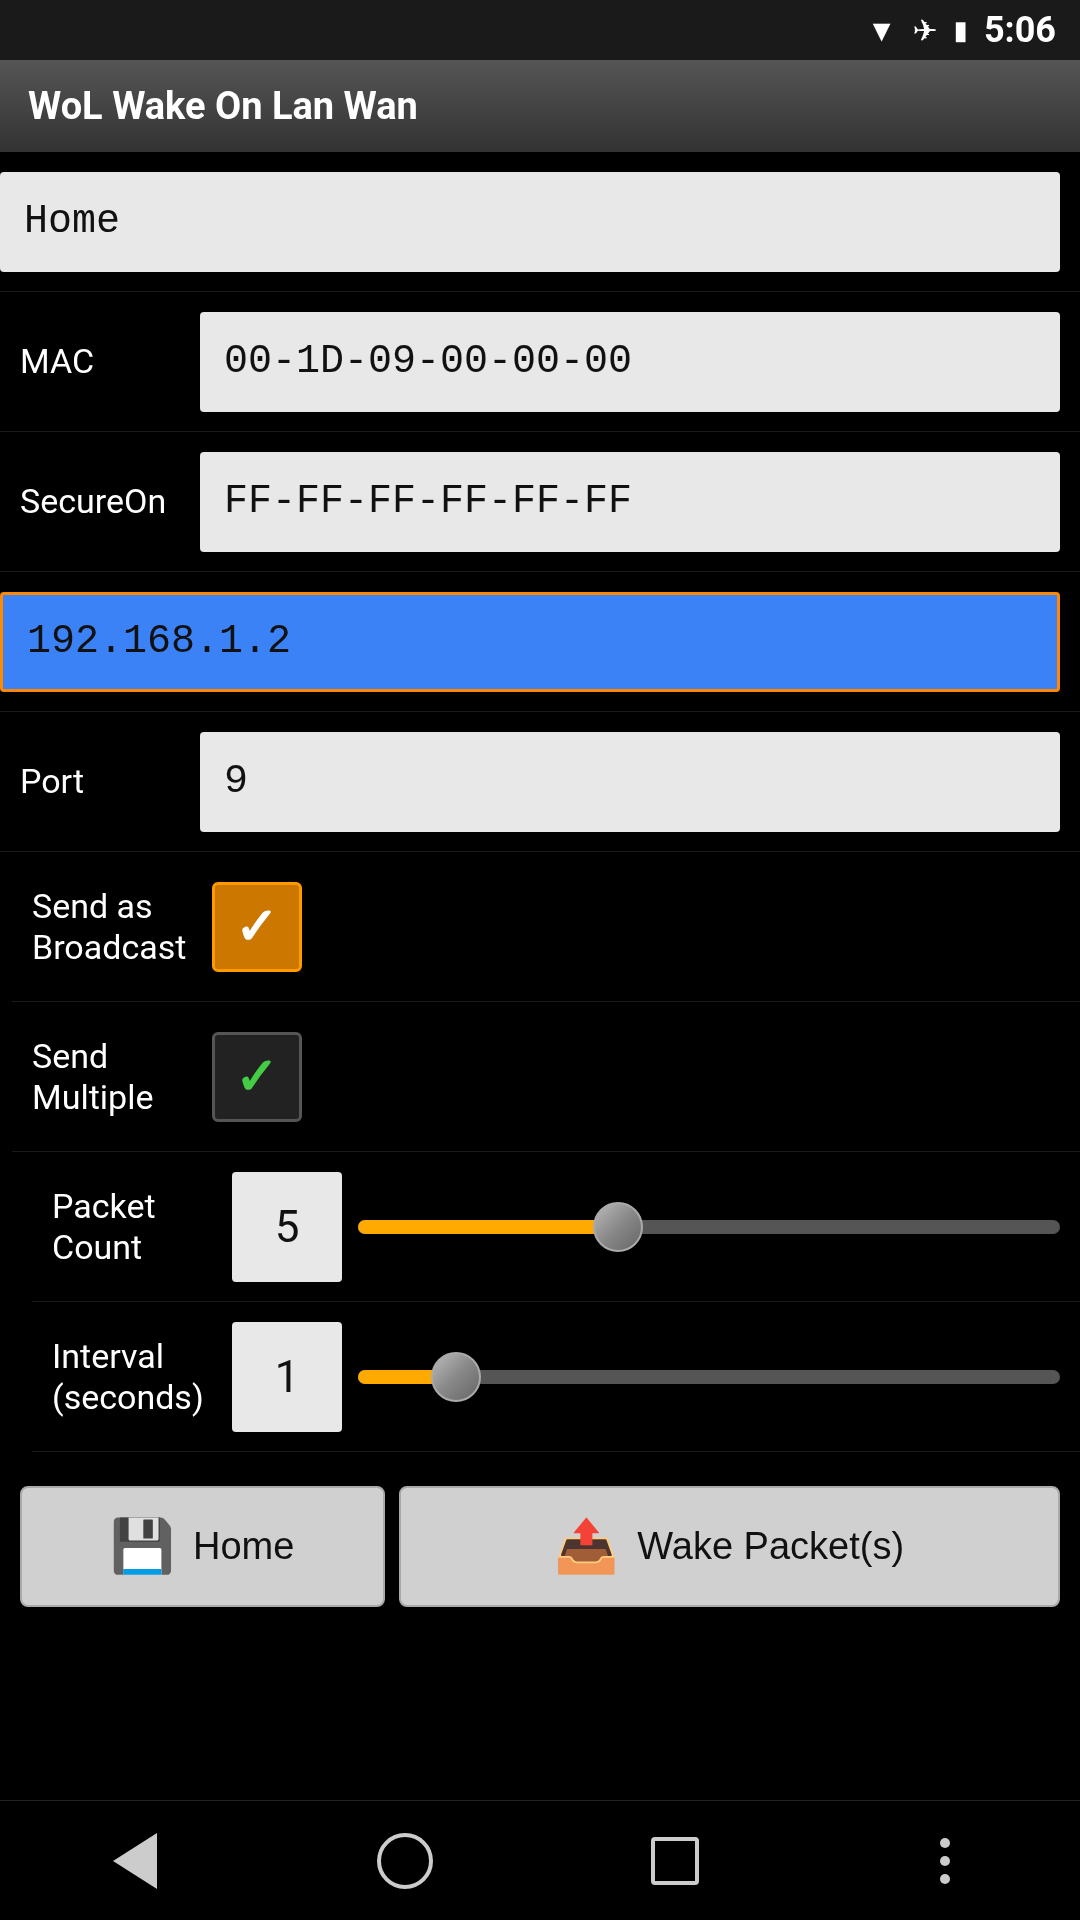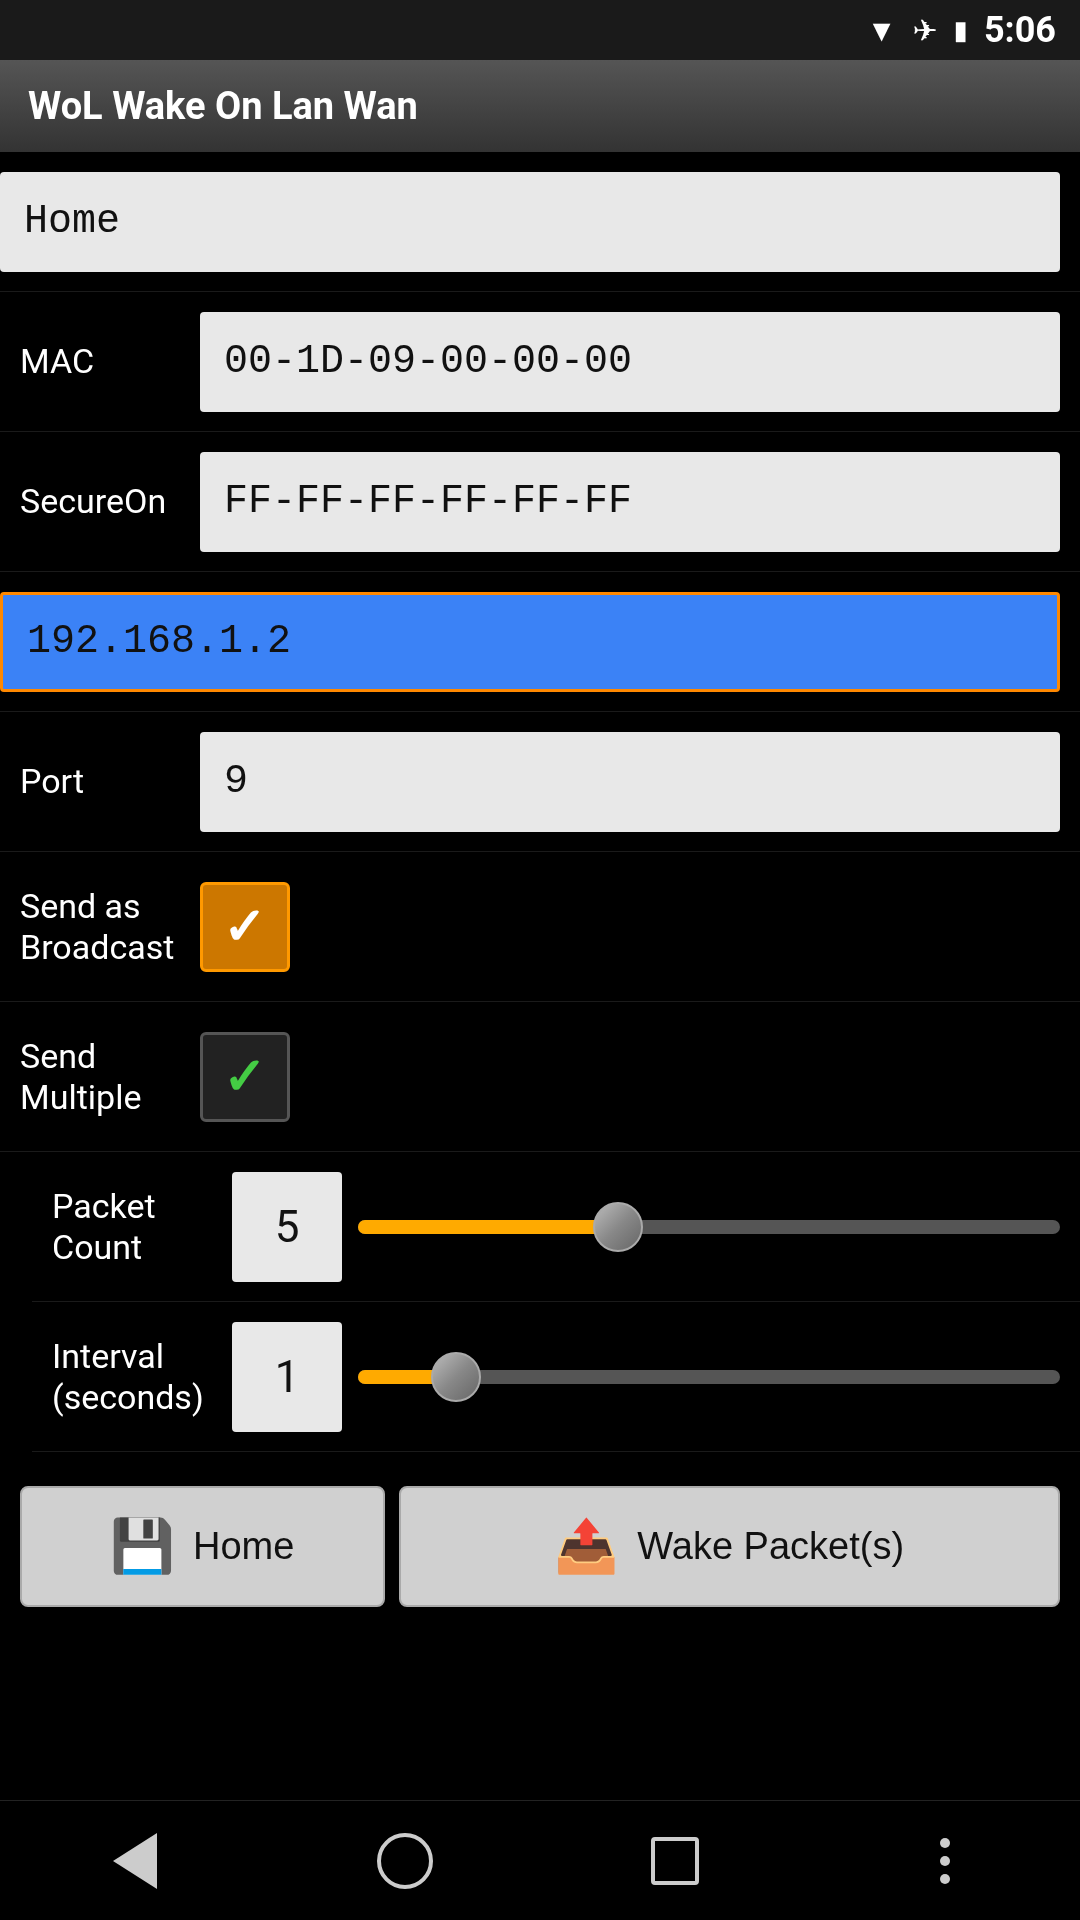--- a/index.html
+++ b/index.html
@@ -90,20 +90,21 @@
       background: #3b82f6;
       border: 3px solid #ff8800;
     }
 
     
     .checkbox-row {
       display: flex;
       align-items: center;
       min-height: 150px;
       border-bottom: 1px solid #1a1a1a;
+      margin-left: 12px;
     }
 
     .checkbox-label {
       color: #fff;
       font-size: 34px;
       width: 200px;
       min-width: 200px;
       padding: 20px 16px 20px 20px;
       line-height: 1.2;
     }

